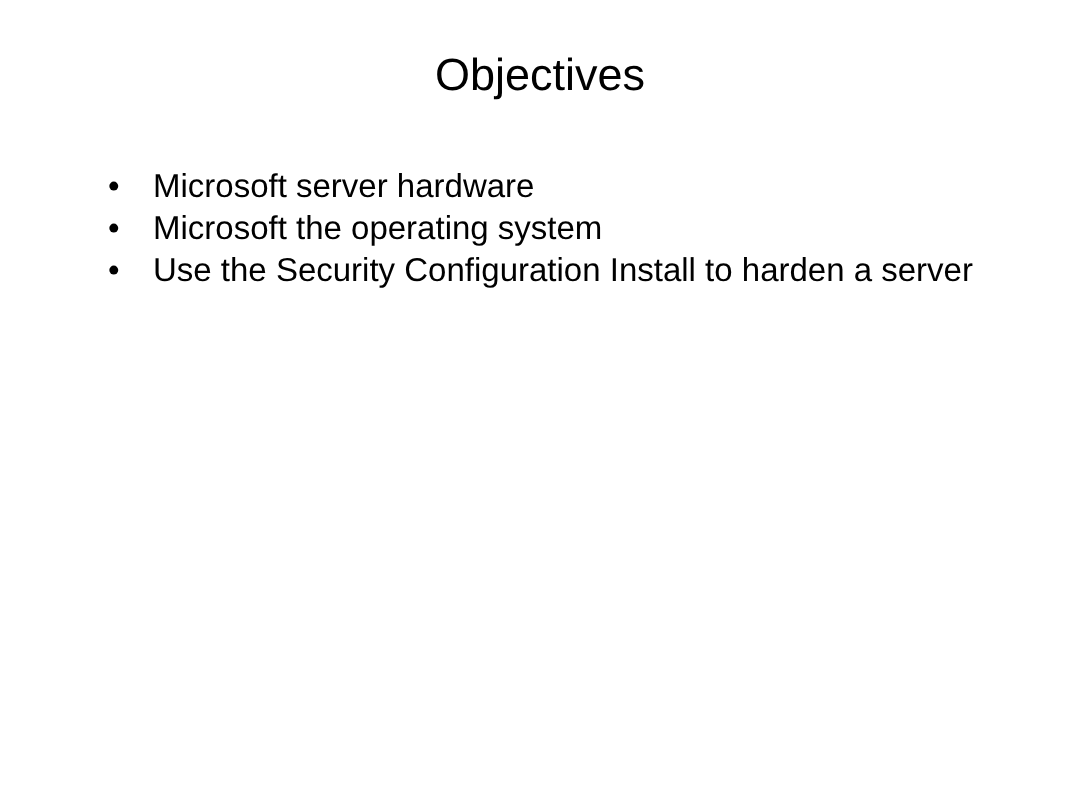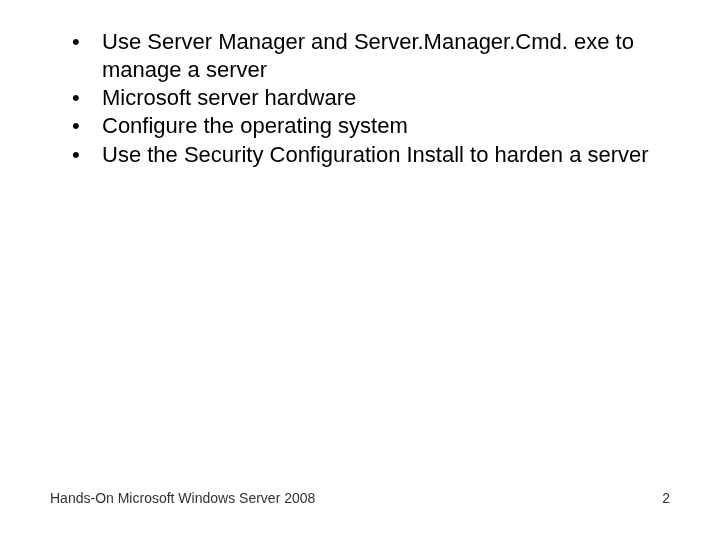--- a/index.html
+++ b/index.html
@@ -55,25 +55,21 @@
       color: #333;
     }
     .footer .page {
       color: #333;
     }
   </style>
 </head>
 <body>
 
 <div class="slide">
+  <h1 class="title">Objectives</h1>
 
   <ul class="bullets">
-    <li>Use Server Manager and Server.Manager.Cmd. exe to manage a server</li>
     <li>Microsoft server hardware</li>
-    <li>Configure the operating system</li>
+    <li>Microsoft the operating system</li>
     <li>Use the Security Configuration Install to harden a server</li>
   </ul>
 
-  <div class="footer">
-    <span>Hands-On Microsoft Windows Server 2008</span>
-    <span class="page">2</span>
-  </div>
 </div>
 
 </body></html>

